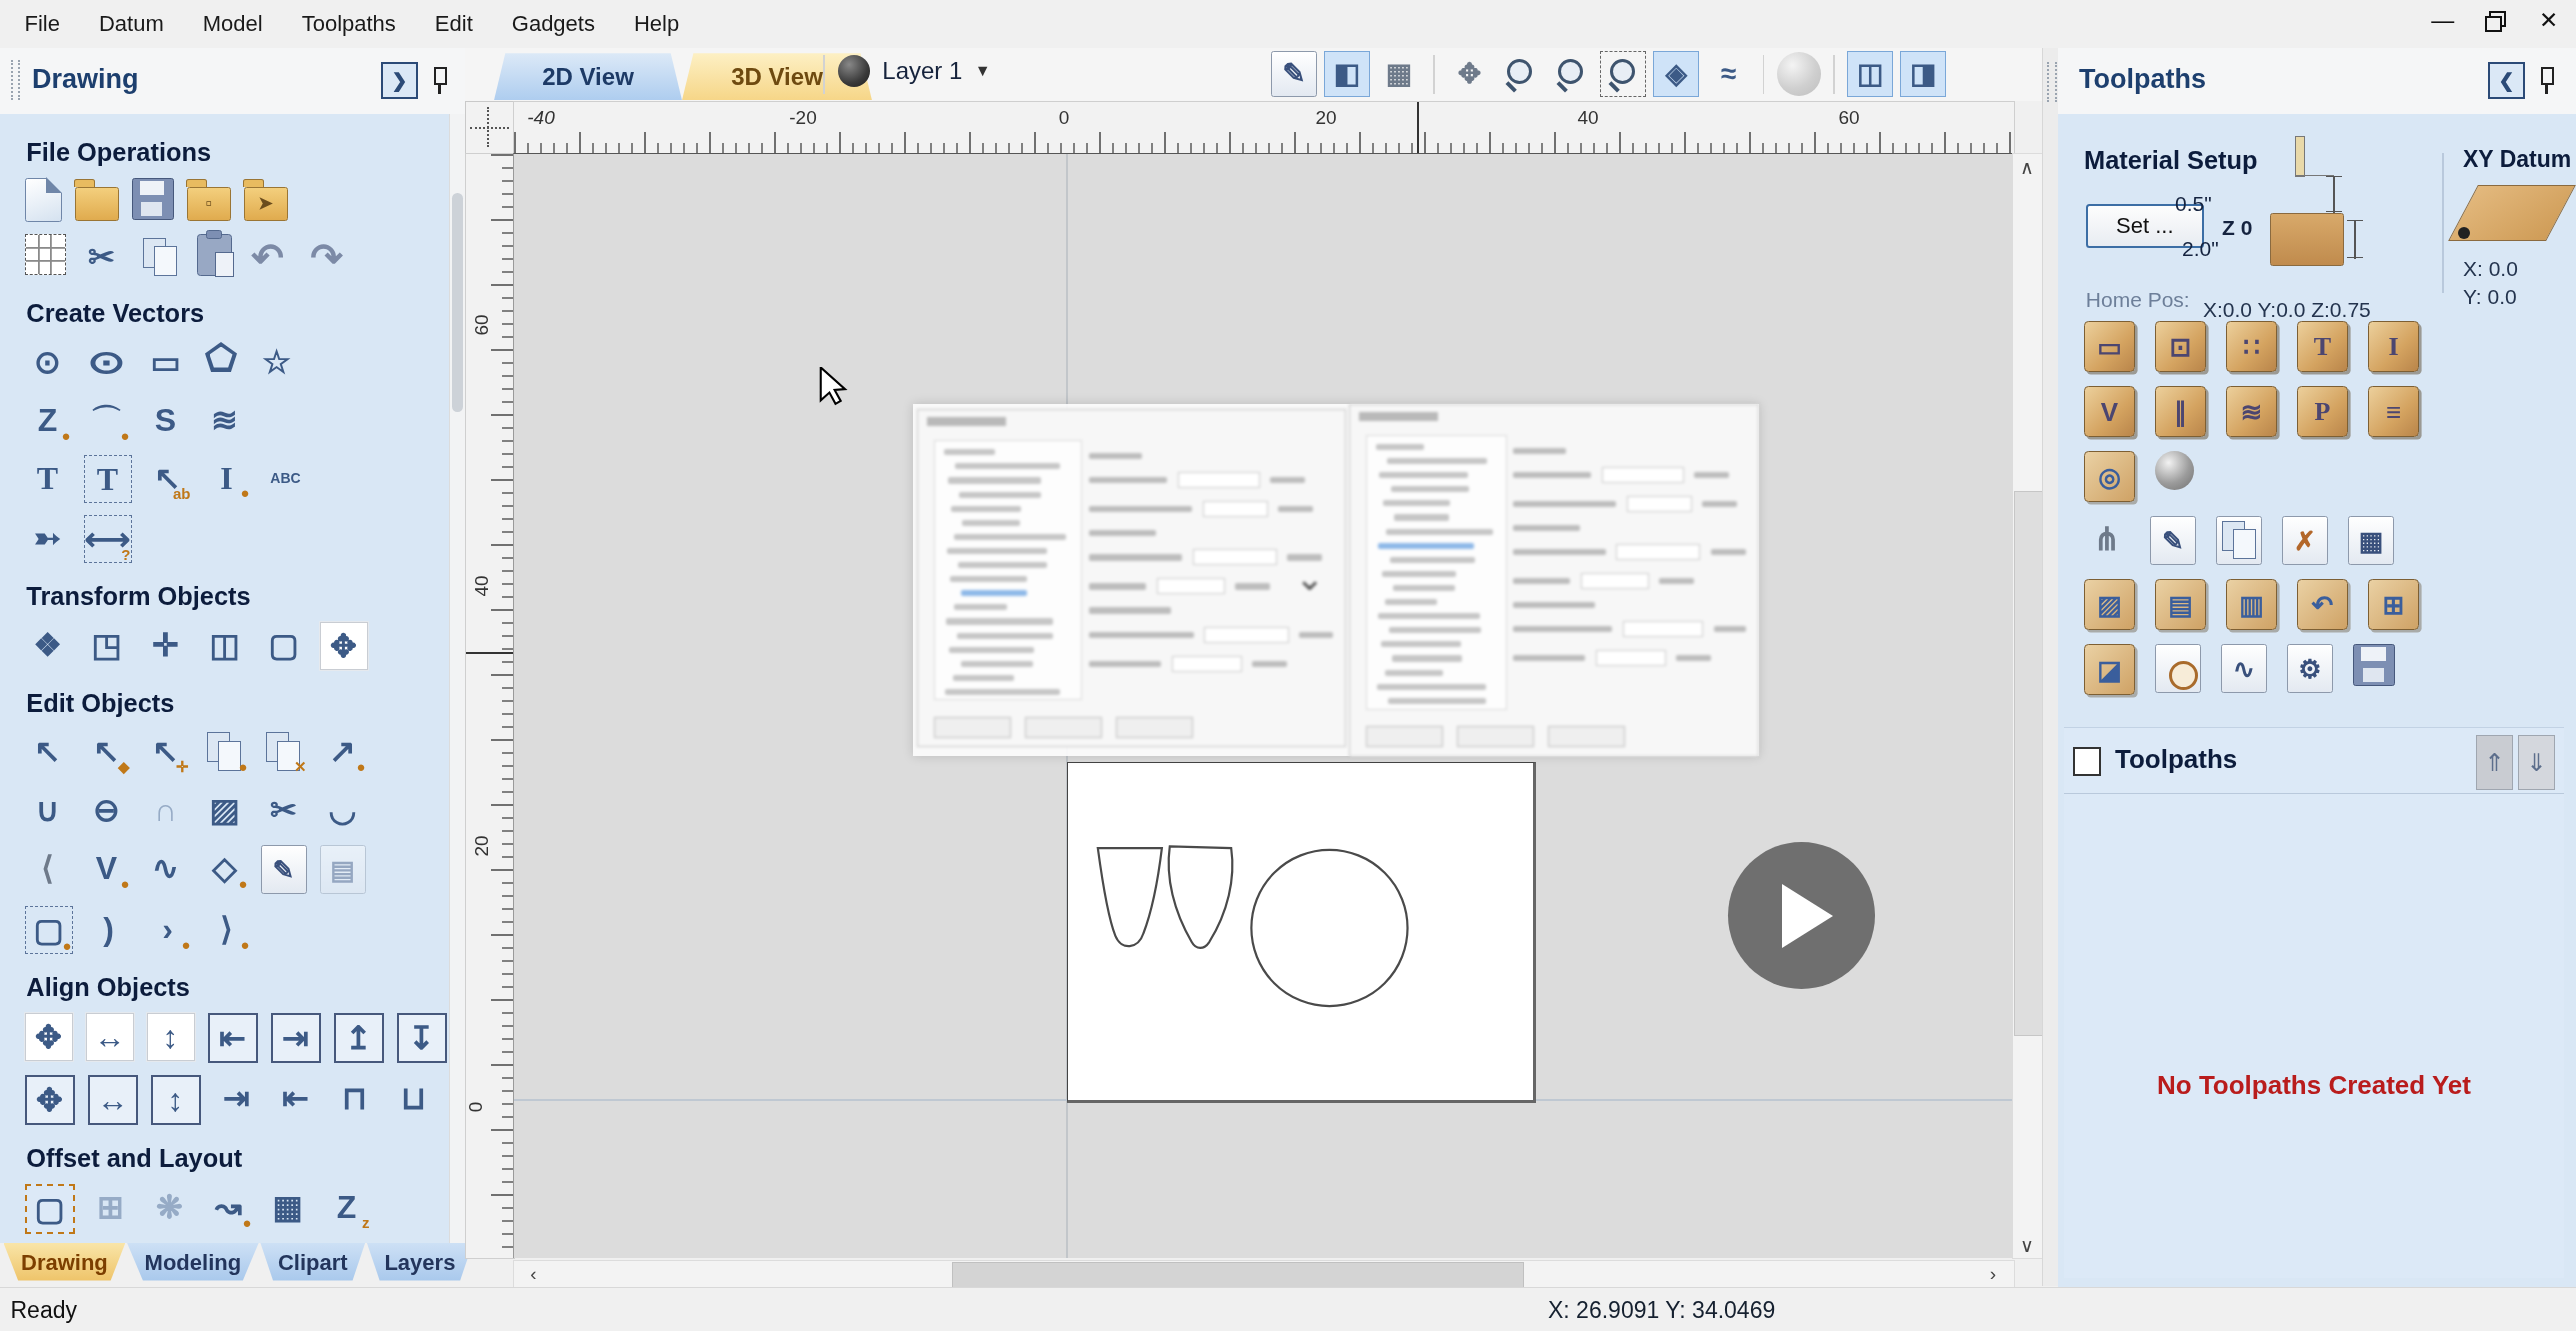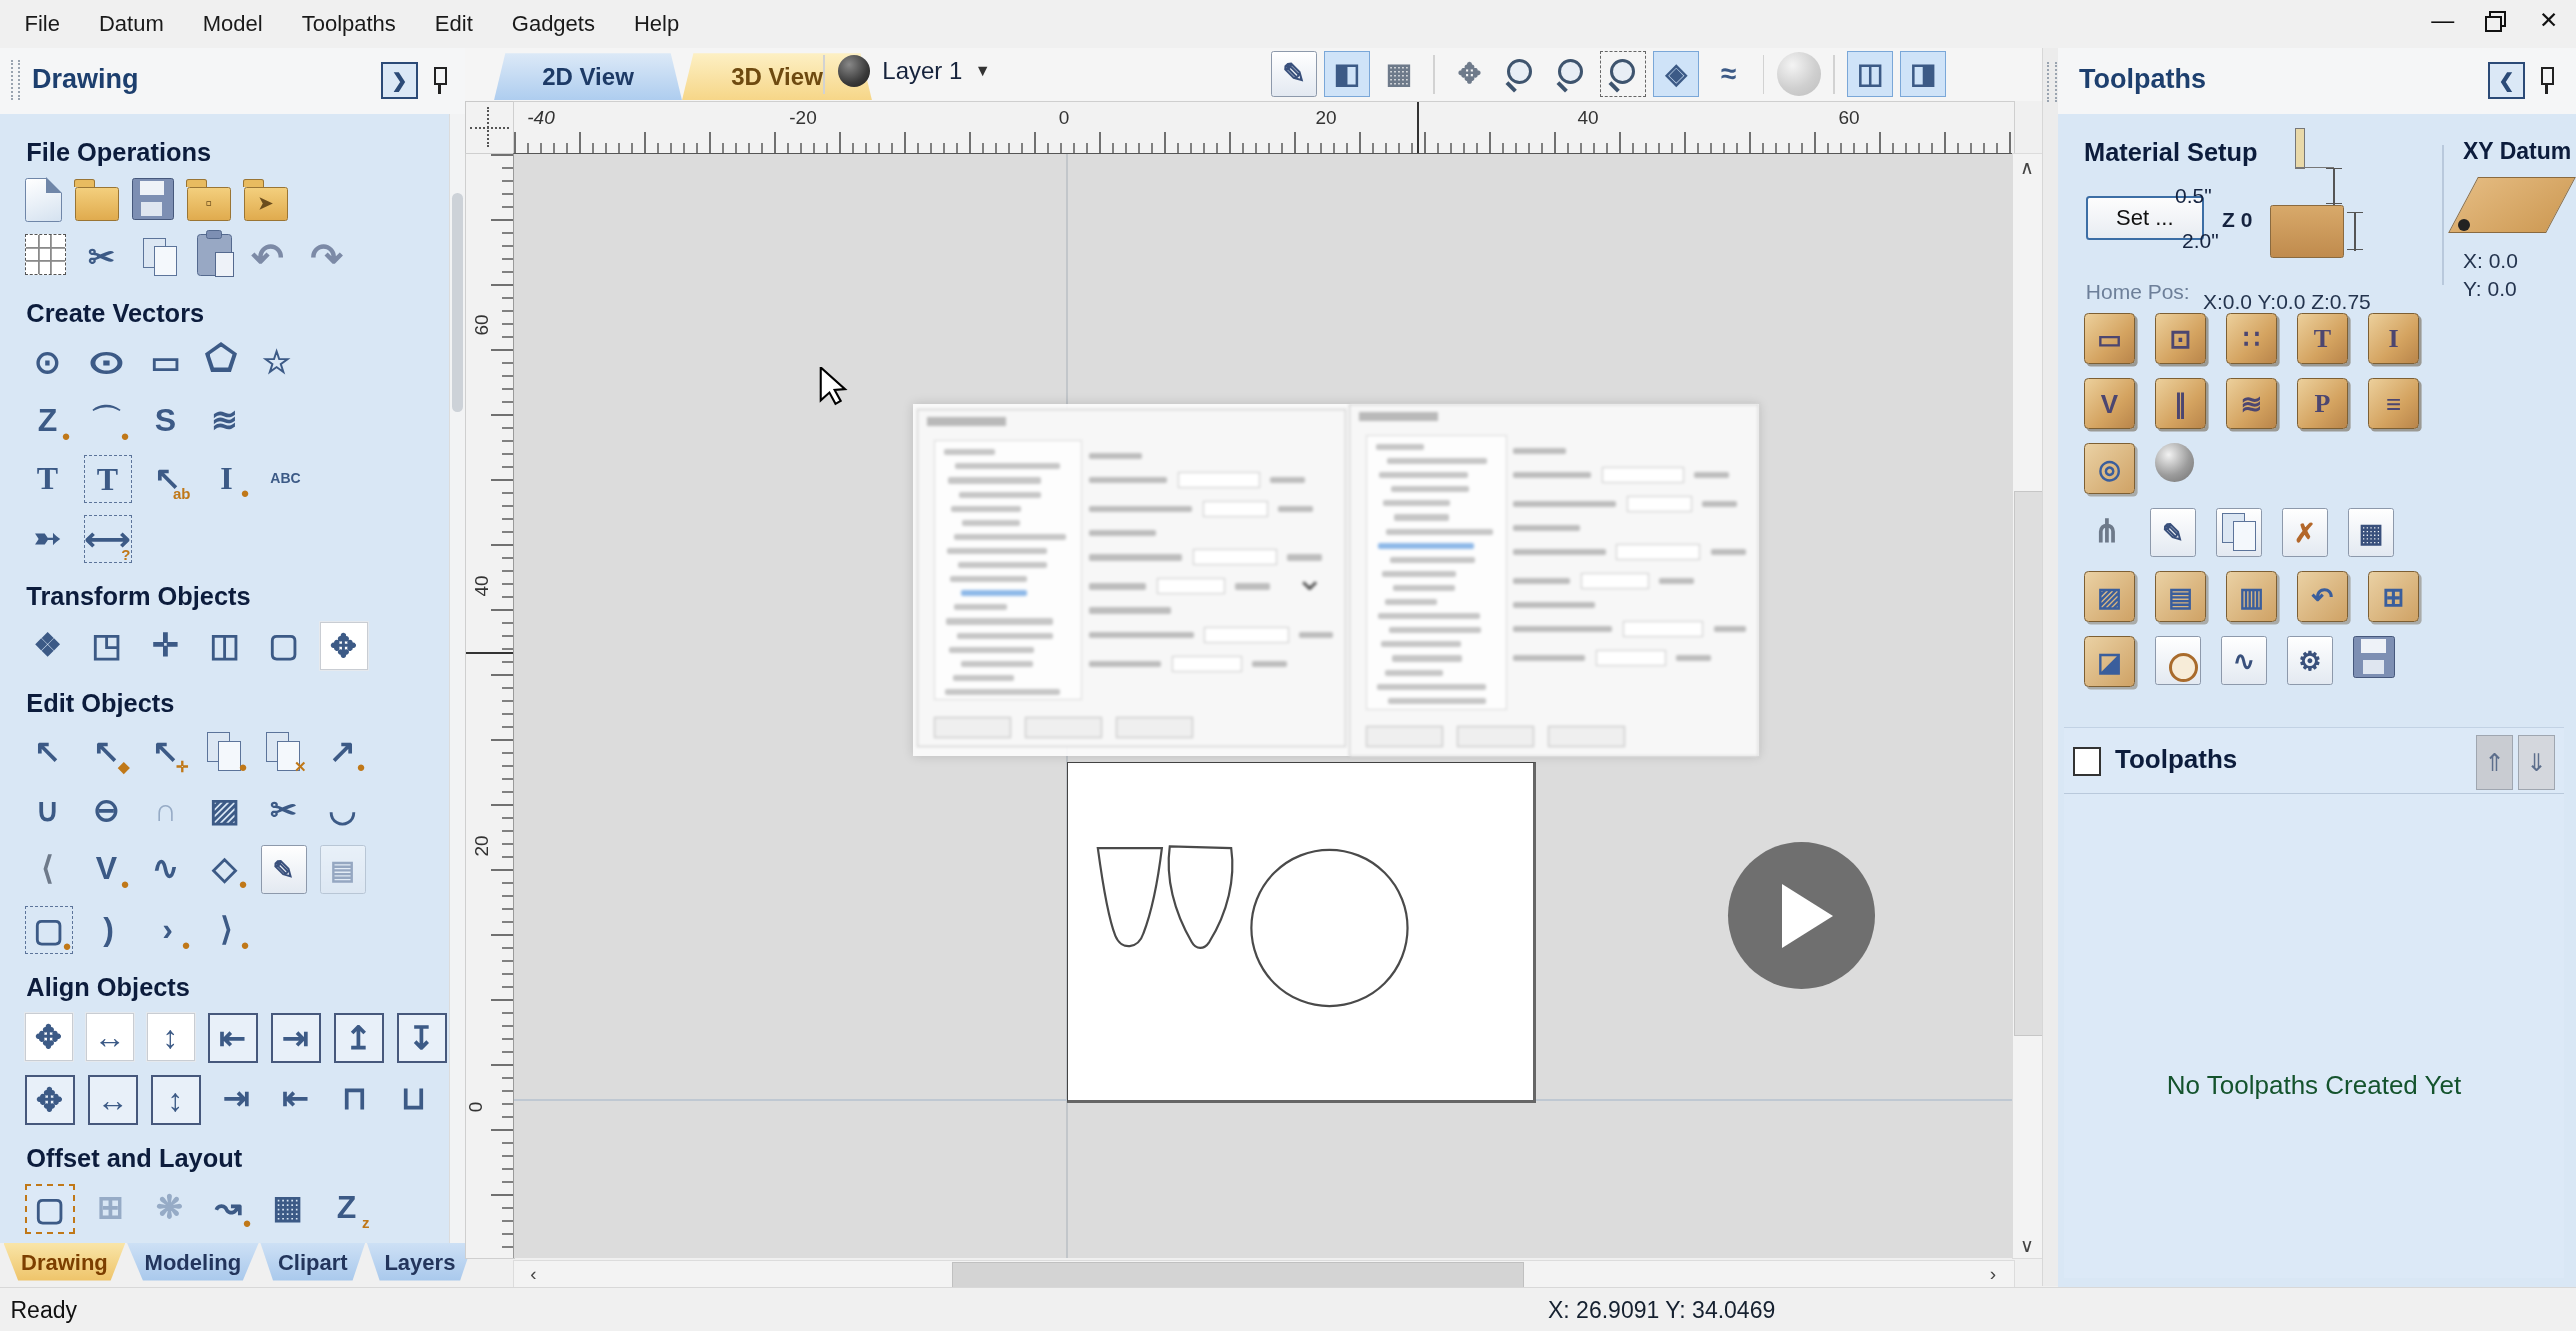--- a/index.html
+++ b/index.html
@@ -131,21 +131,21 @@
   #cursor{position:absolute;left:305px;top:213px;}
   
   #vscroll{position:absolute;left:2012px;top:153px;width:30px;height:1104px;background:#f3f3f3;border:0.9px solid #dcdcdc;}
   .sarrow{position:absolute;left:0;width:28px;height:26px;color:#444;font-size:19px;display:flex;align-items:center;justify-content:center;}
   #vthumb{position:absolute;left:0.9px;top:337px;width:27px;height:543px;background:#dedede;border:0.9px solid #c6c6c6;}
   #hscroll{position:absolute;left:513px;top:1260px;width:1500px;height:26px;background:#f3f3f3;border:0.9px solid #dcdcdc;}
   #hthumb{position:absolute;left:438px;top:0.9px;width:570px;height:24px;background:#d4d4d4;border:0.9px solid #c0c0c0;}
   
   #splitter{position:absolute;left:2042px;top:48px;width:16px;height:1238px;background:#ececec;border-left:0.9px solid #d7d7d7;}
   #rpanel{position:absolute;left:2058px;top:114px;width:518px;height:1173px;background:#d9e7f5;overflow:hidden;}
-  #rp-inner{padding:24px 0 0 26px;}
+  #rp-inner{padding:24px 0 0 26px;margin-top:8px;}
   #matsetup{position:relative;height:175px;}
   #ms-title{font-size:25.4px;font-weight:bold;color:#0c1c3c;}
   #set-btn{position:absolute;left:1.8px;top:58px;width:114px;height:40px;background:linear-gradient(#fdfdfd,#e8ecf2);border:2.6px solid #3c6ea5;border-radius:3.5px;font-size:22px;color:#111;display:flex;align-items:center;justify-content:center;}
   #z0{position:absolute;left:138px;top:70px;font-size:21px;font-weight:bold;color:#15233f;}
   #ms-diagram{position:absolute;left:186px;top:-10.5px;width:131px;height:158px;}
   .tool-shank{position:absolute;left:24.5px;top:0;width:8.8px;height:39px;background:#e9d9a8;border:1.8px solid #777;}
   .tool-arm{position:absolute;left:24.5px;top:39px;width:39px;height:1.8px;background:#777;}
   .dimline{position:absolute;background:#555;}
   #ms-block{position:absolute;left:0px;top:77px;width:72px;height:51px;background:linear-gradient(#d8a96a,#c08b4d);border:0.9px solid #8a6a3f;border-radius:2.6px;}
   #ms-05{position:absolute;left:91px;top:46px;font-size:21px;color:#15233f;}
@@ -164,21 +164,21 @@
   
   #tplist{position:absolute;left:2064px;top:727px;width:500px;height:550px;background:#dcе9f7;}
   #tplist{background:#dce9f7;border-top:0.9px solid #c2d2e4;}
   #tpl-head{position:relative;height:65px;border-bottom:1.8px solid #b9c9dc;}
   #tpl-check{position:absolute;left:8.8px;top:19px;width:24.5px;height:24.5px;background:#fff;border:2.6px solid #333;}
   #tpl-title{position:absolute;left:51px;top:16px;font-size:26px;font-weight:bold;color:#0c1c3c;}
   .tpl-btn{position:absolute;top:7px;width:35px;height:53px;background:#c9ccd2;border:0.9px solid #9fa6b0;display:flex;align-items:center;justify-content:center;font-size:24.5px;color:#5c6possible;}
   .tpl-btn{color:#5c6e8c;}
   #tpl-up{left:412px;}
   #tpl-down{left:454px;background:#d4d7dd;}
-  #tpl-empty{position:absolute;left:0;width:100%;top:342px;text-align:center;font-size:26px;font-weight:normal;color:#14532d;}
+  #tpl-empty{position:absolute;left:0;width:100%;top:342px;text-align:center;font-size:26px;font-weight:bold;color:#b91c1c;}
   svg{display:block;}
 </style>
 </head>
 <body>
 
 <div id="root">
 
   <div id="menubar">
     <div id="menu-items">
         <span class="menu-item">File</span>

